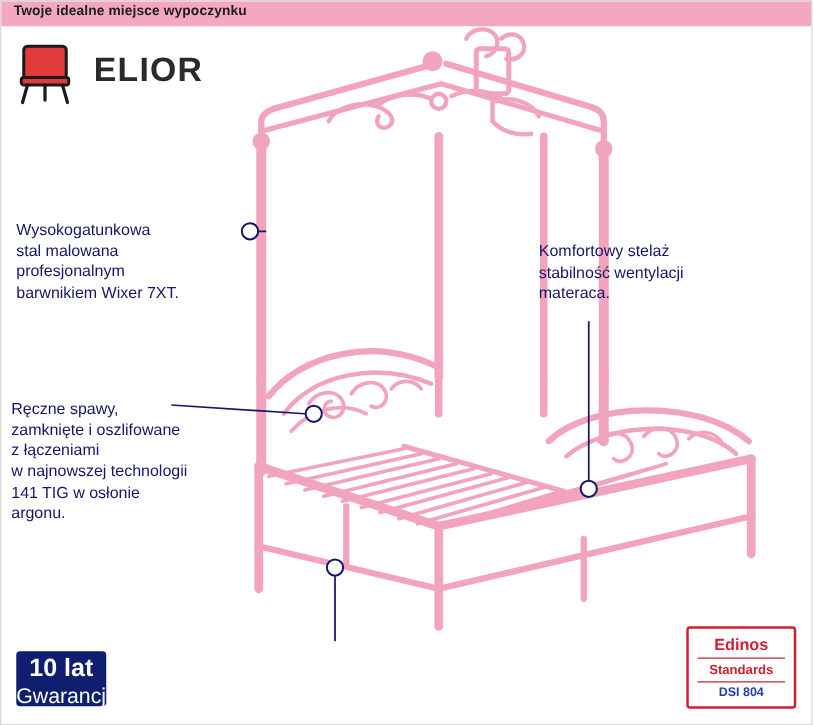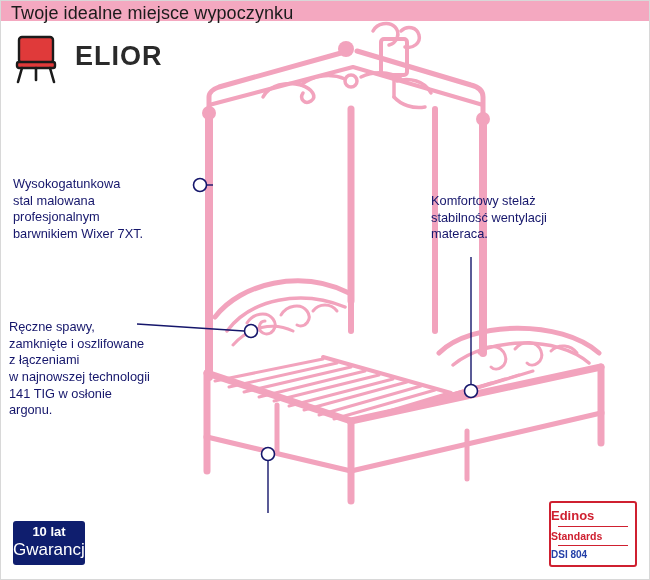--- a/index.html
+++ b/index.html
@@ -24,22 +24,22 @@
     position: absolute;
     left: 0; top: 0;
     width: 650px;
     height: 20px;
     background: #f4a8c0;
     box-sizing: border-box;
   }
   .topbar-text {
     position: absolute;
     left: 10px; top: 2px;
-    font-size: 18px;
-    font-weight: normal;
+    font-size: 11px;
+    font-weight: bold;
     color: #1b1b1b;
     letter-spacing: 0.1px;
   }
   
   .logo-wrap {
     position: absolute;
     left: 12px; top: 30px;
     width: 160px; height: 56px; text-align: right;
   }
   .logo-chair {
@@ -82,39 +82,40 @@
     left: 12px; top: 520px;
     width: 72px; height: 44px;
     background: #0f1e6e;
     color: #ffffff;
     border-radius: 3px;
     text-align: center;
     box-sizing: border-box;
     padding-top: 4px;
   }
   .badge-years .l1 {
-    font-size: 13px;
+    font-size: 20px;
     font-weight: bold;
     line-height: 1.05;
     display: block;
   }
   .badge-years .l2 {
     font-size: 17px;
     font-weight: normal;
     line-height: 1.35;
     display: block;
   }
   .badge-edinos {
     position: absolute;
     left: 548px; top: 500px;
     width: 88px; height: 66px;
     border: 2px solid #cf2030;
     border-radius: 3px;
     box-sizing: border-box;
     background: #ffffff;
+    text-align: center;
   }
   .badge-edinos .e-name {
     display: block;
     margin-top: 5px;
     font-size: 13px;
     font-weight: bold;
     color: #cf2030;
   }
   .badge-edinos .e-std {
     display: block;

